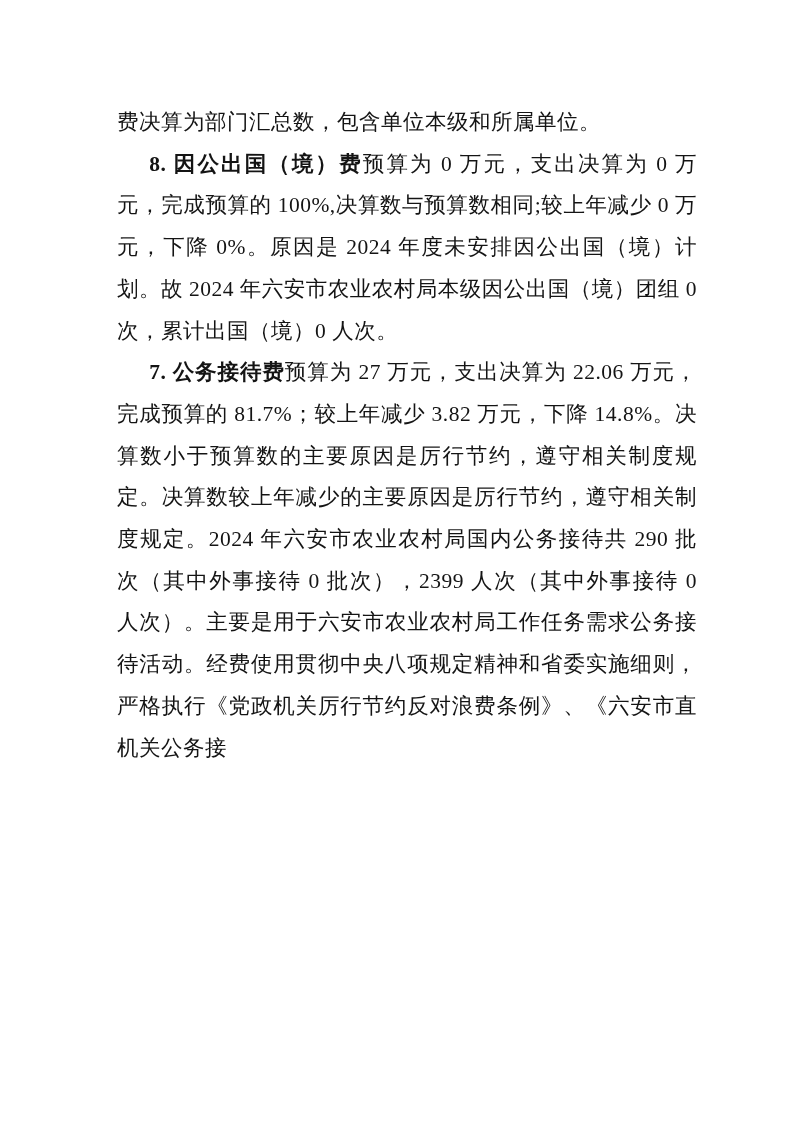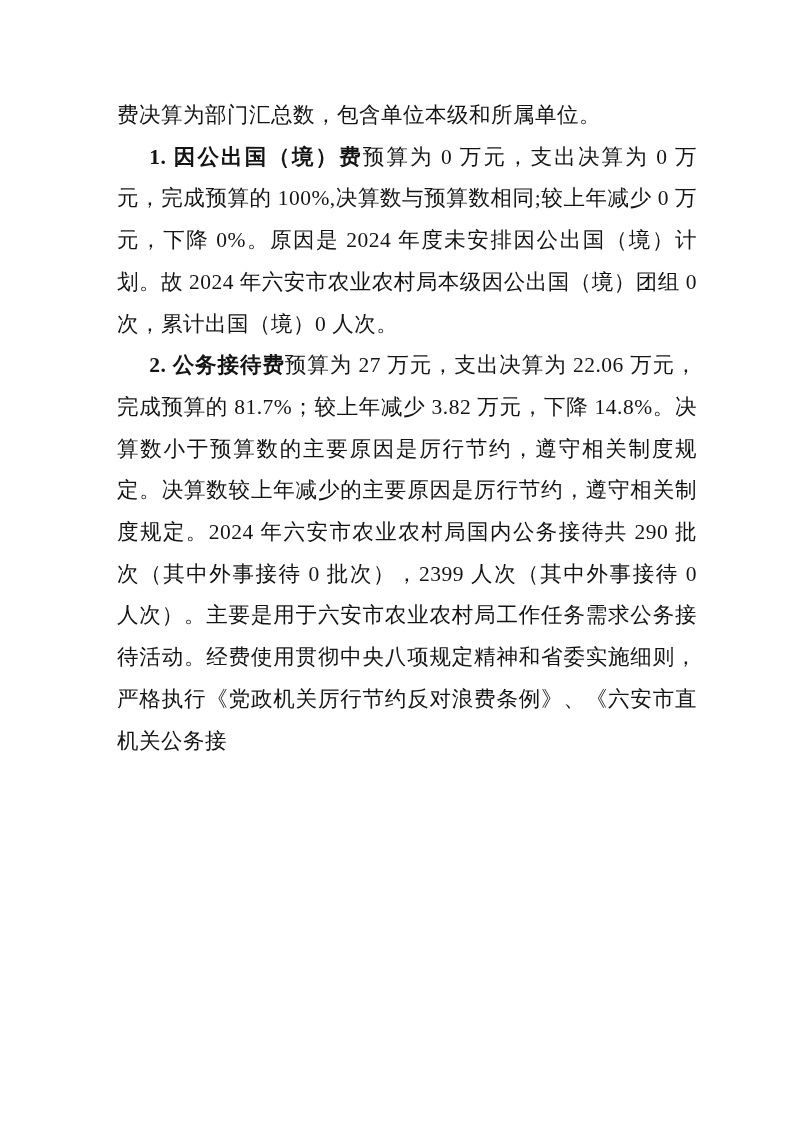--- a/index.html
+++ b/index.html
@@ -8,20 +8,21 @@
     background: #ffffff;
   }
   .page {
     position: relative;
     width: 793px;
     height: 892px;
     background: #ffffff;
     overflow: hidden;
     font-family: "Liberation Serif", "DejaVu Serif", serif;
     color: #141414;
+    margin-top: 7px;
   }
   .doc-body {
     position: absolute;
     left: 117px;
     top: 95px;
     width: 580px;
   }
   .para {
     margin: 0;
     padding: 0;
@@ -38,18 +39,18 @@
 </head>
 <body>
 
 <div class="page">
   <div class="doc-body">
 
     <p class="para"><span>费决算为部门汇总数，包含单位本级和所属单位。</span></p>
 
 
 
-    <p class="para indent-num"><span class="bold">1. 因公出国（境）费</span><span>预算为 0 万元，支出决算为 0 万元，完成预算的 100%,决算数与预算数相同;较上年减少 0 万元，下降 0%。原因是 2024 年度未安排因公出国（境）计划。故 2024 年六安市农业农村局本级因公出国（境）团组 0 次，累计出国（境）0 人次。</span></p>
+    <p class="para indent-num"><span class="bold">8. 因公出国（境）费</span><span>预算为 0 万元，支出决算为 0 万元，完成预算的 100%,决算数与预算数相同;较上年减少 0 万元，下降 0%。原因是 2024 年度未安排因公出国（境）计划。故 2024 年六安市农业农村局本级因公出国（境）团组 0 次，累计出国（境）0 人次。</span></p>
 
-    <p class="para indent-num"><span class="bold">2. 公务接待费</span><span>预算为 27 万元，支出决算为 22.06 万元，完成预算的 81.7%；较上年减少 3.82 万元，下降 14.8%。决算数小于预算数的主要原因是厉行节约，遵守相关制度规定。决算数较上年减少的主要原因是厉行节约，遵守相关制度规定。2024 年六安市农业农村局国内公务接待共 290 批次（其中外事接待 0 批次），2399 人次（其中外事接待 0 人次）。主要是用于六安市农业农村局工作任务需求公务接待活动。经费使用贯彻中央八项规定精神和省委实施细则，严格执行《党政机关厉行节约反对浪费条例》、《六安市直机关公务接</span></p>
+    <p class="para indent-num"><span class="bold">7. 公务接待费</span><span>预算为 27 万元，支出决算为 22.06 万元，完成预算的 81.7%；较上年减少 3.82 万元，下降 14.8%。决算数小于预算数的主要原因是厉行节约，遵守相关制度规定。决算数较上年减少的主要原因是厉行节约，遵守相关制度规定。2024 年六安市农业农村局国内公务接待共 290 批次（其中外事接待 0 批次），2399 人次（其中外事接待 0 人次）。主要是用于六安市农业农村局工作任务需求公务接待活动。经费使用贯彻中央八项规定精神和省委实施细则，严格执行《党政机关厉行节约反对浪费条例》、《六安市直机关公务接</span></p>
 
   </div>
 </div>
 
 </body></html>

